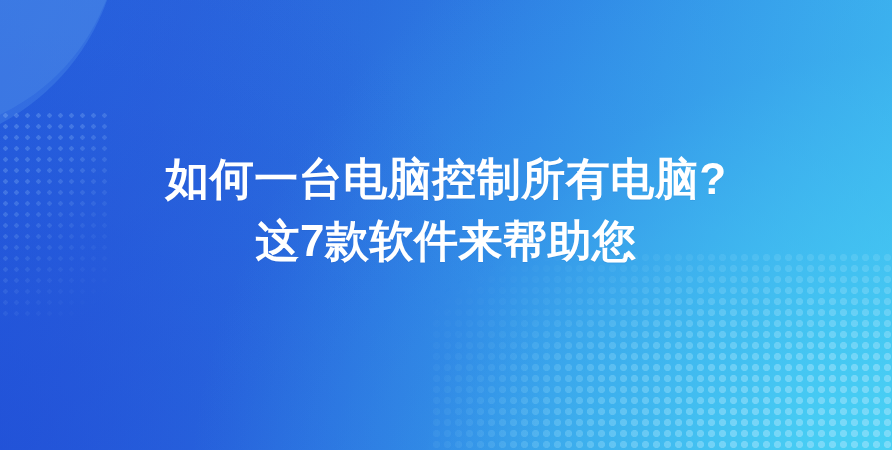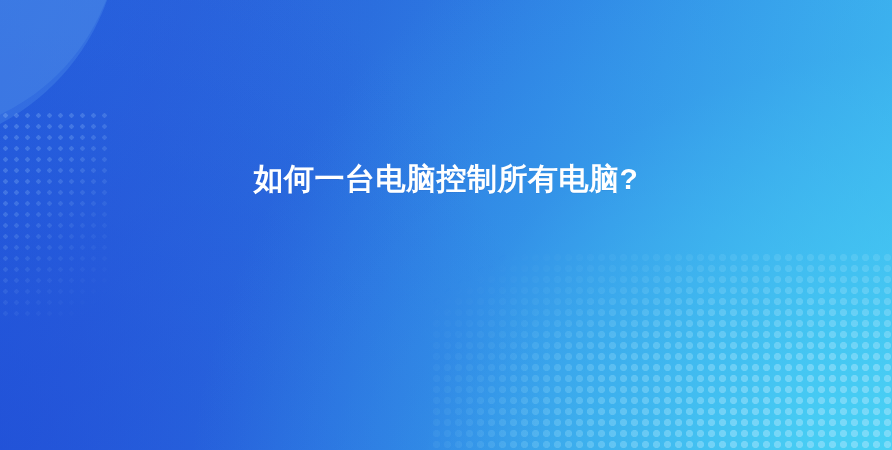--- a/index.html
+++ b/index.html
@@ -113,21 +113,21 @@
     position: absolute;
     left: 0;
     right: 0;
     top: 148px;
     text-align: center;
     color: #ffffff;
     pointer-events: none;
   }
   .headline-line {
     display: block;
-    font-size: 30px;
+    font-size: 44px;
     line-height: 62px;
     font-weight: 700;
     letter-spacing: 0.5px;
     white-space: nowrap;
     color: #ffffff;
     text-shadow: 0 1px 0 rgba(20,70,160,0.10);
   }
 </style>
 </head>
 <body>
@@ -139,15 +139,16 @@
   <div class="wash wash-br"></div>
 
   <div class="arc-circle"></div>
   <div class="arc-circle-2"></div>
 
   <div class="dots-left"></div>
   <div class="dots-right"></div>
 
   <div class="headline">
     <span class="headline-line">如何一台电脑控制所有电脑?</span>
+    <span class="headline-line">这7款软件来帮助您</span>
   </div>
 
 </div>
 
 </body></html>

